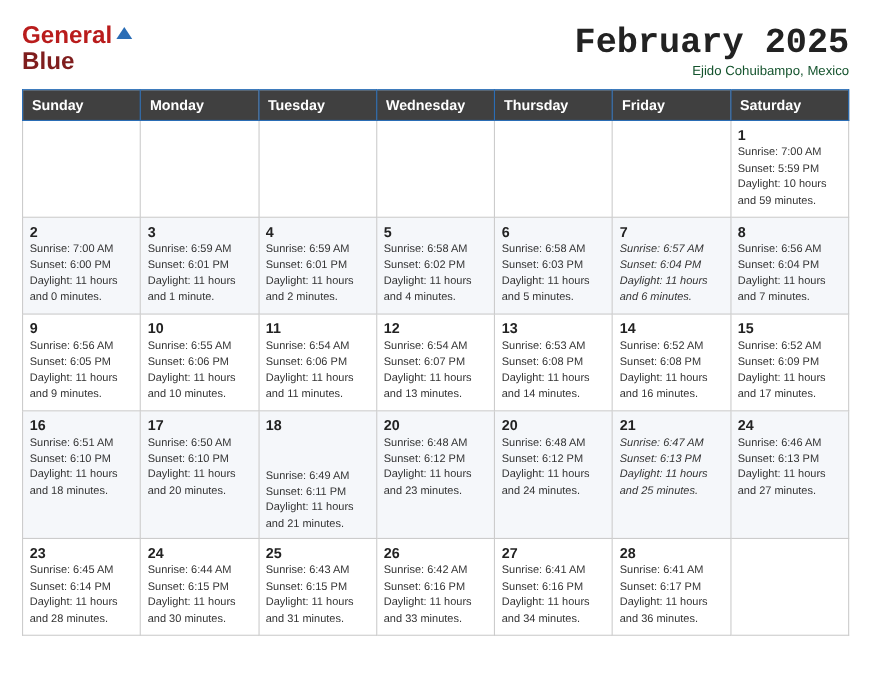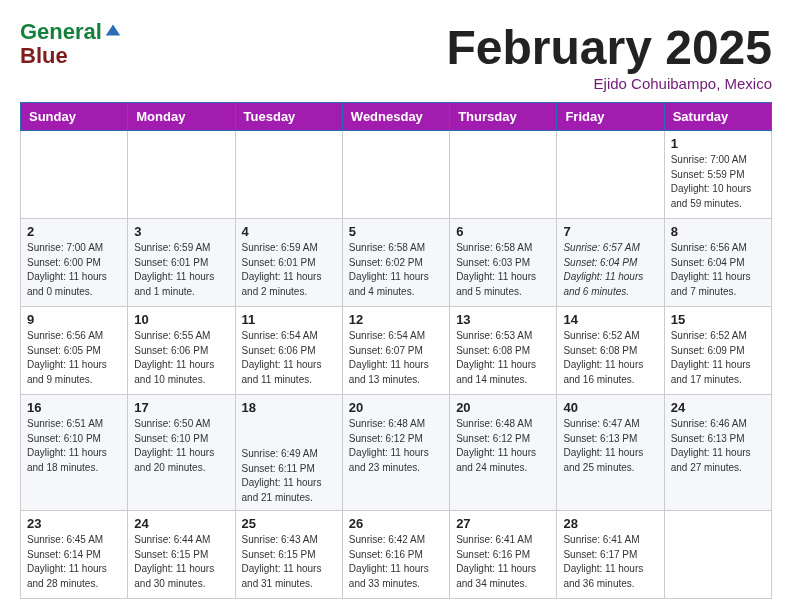--- a/index.html
+++ b/index.html
@@ -16,48 +16,49 @@
       align-items: flex-start;
       margin-bottom: 10px;
     }
     .logo {
       display: flex;
       align-items: center;
     }
     .logo-text {
       font-size: 22px;
       font-weight: bold;
-      color: #15803d;
+      color: #b91c1c;
       line-height: 1.1;
     }
     .logo-icon {
       width: 18px;
       height: 18px;
       margin-left: 2px;
       margin-top: -4px;
     }
     .title-section {
       text-align: right;
     }
     .month-title {
-      font-size: 48px;
+      font-size: 32px;
       font-weight: bold;
       color: #222;
+      font-family: Liberation Mono, monospace;
     }
     .location {
-      font-size: 15px;
-      color: #701a75;
+      font-size: 12px;
+      color: #14532d;
     }
     .calendar {
       width: 100%;
       border-collapse: collapse;
       border: 1px solid #ccc;
     }
     .calendar th {
-      background-color: #a21caf;
+      background-color: #404040;
       color: #fff;
       text-align: left;
       padding: 6px 8px;
       font-size: 13px;
       border: 1px solid #2a6db5;
       margin-left: 12px;
     }
     .calendar td {
       vertical-align: top;
       border: 1px solid #ccc;
@@ -274,22 +275,22 @@
 and 23 minutes.</div>
         </td>
         <td>
           <span class="day-number">20</span>
           <div class="day-info" style="white-space: pre-line;">Sunrise: 6:48 AM
 Sunset: 6:12 PM
 Daylight: 11 hours
 and 24 minutes.</div>
         </td>
         <td>
-          <span class="day-number">40</span>
-          <div class="day-info" style="white-space: pre-line;">Sunrise: 6:47 AM
+          <span class="day-number">21</span>
+          <div class="day-info" style="white-space: pre-line; font-style: italic;">Sunrise: 6:47 AM
 Sunset: 6:13 PM
 Daylight: 11 hours
 and 25 minutes.</div>
         </td>
         <td>
           <span class="day-number">24</span>
           <div class="day-info" style="white-space: pre-line;">Sunrise: 6:46 AM
 Sunset: 6:13 PM
 Daylight: 11 hours
 and 27 minutes.</div>

